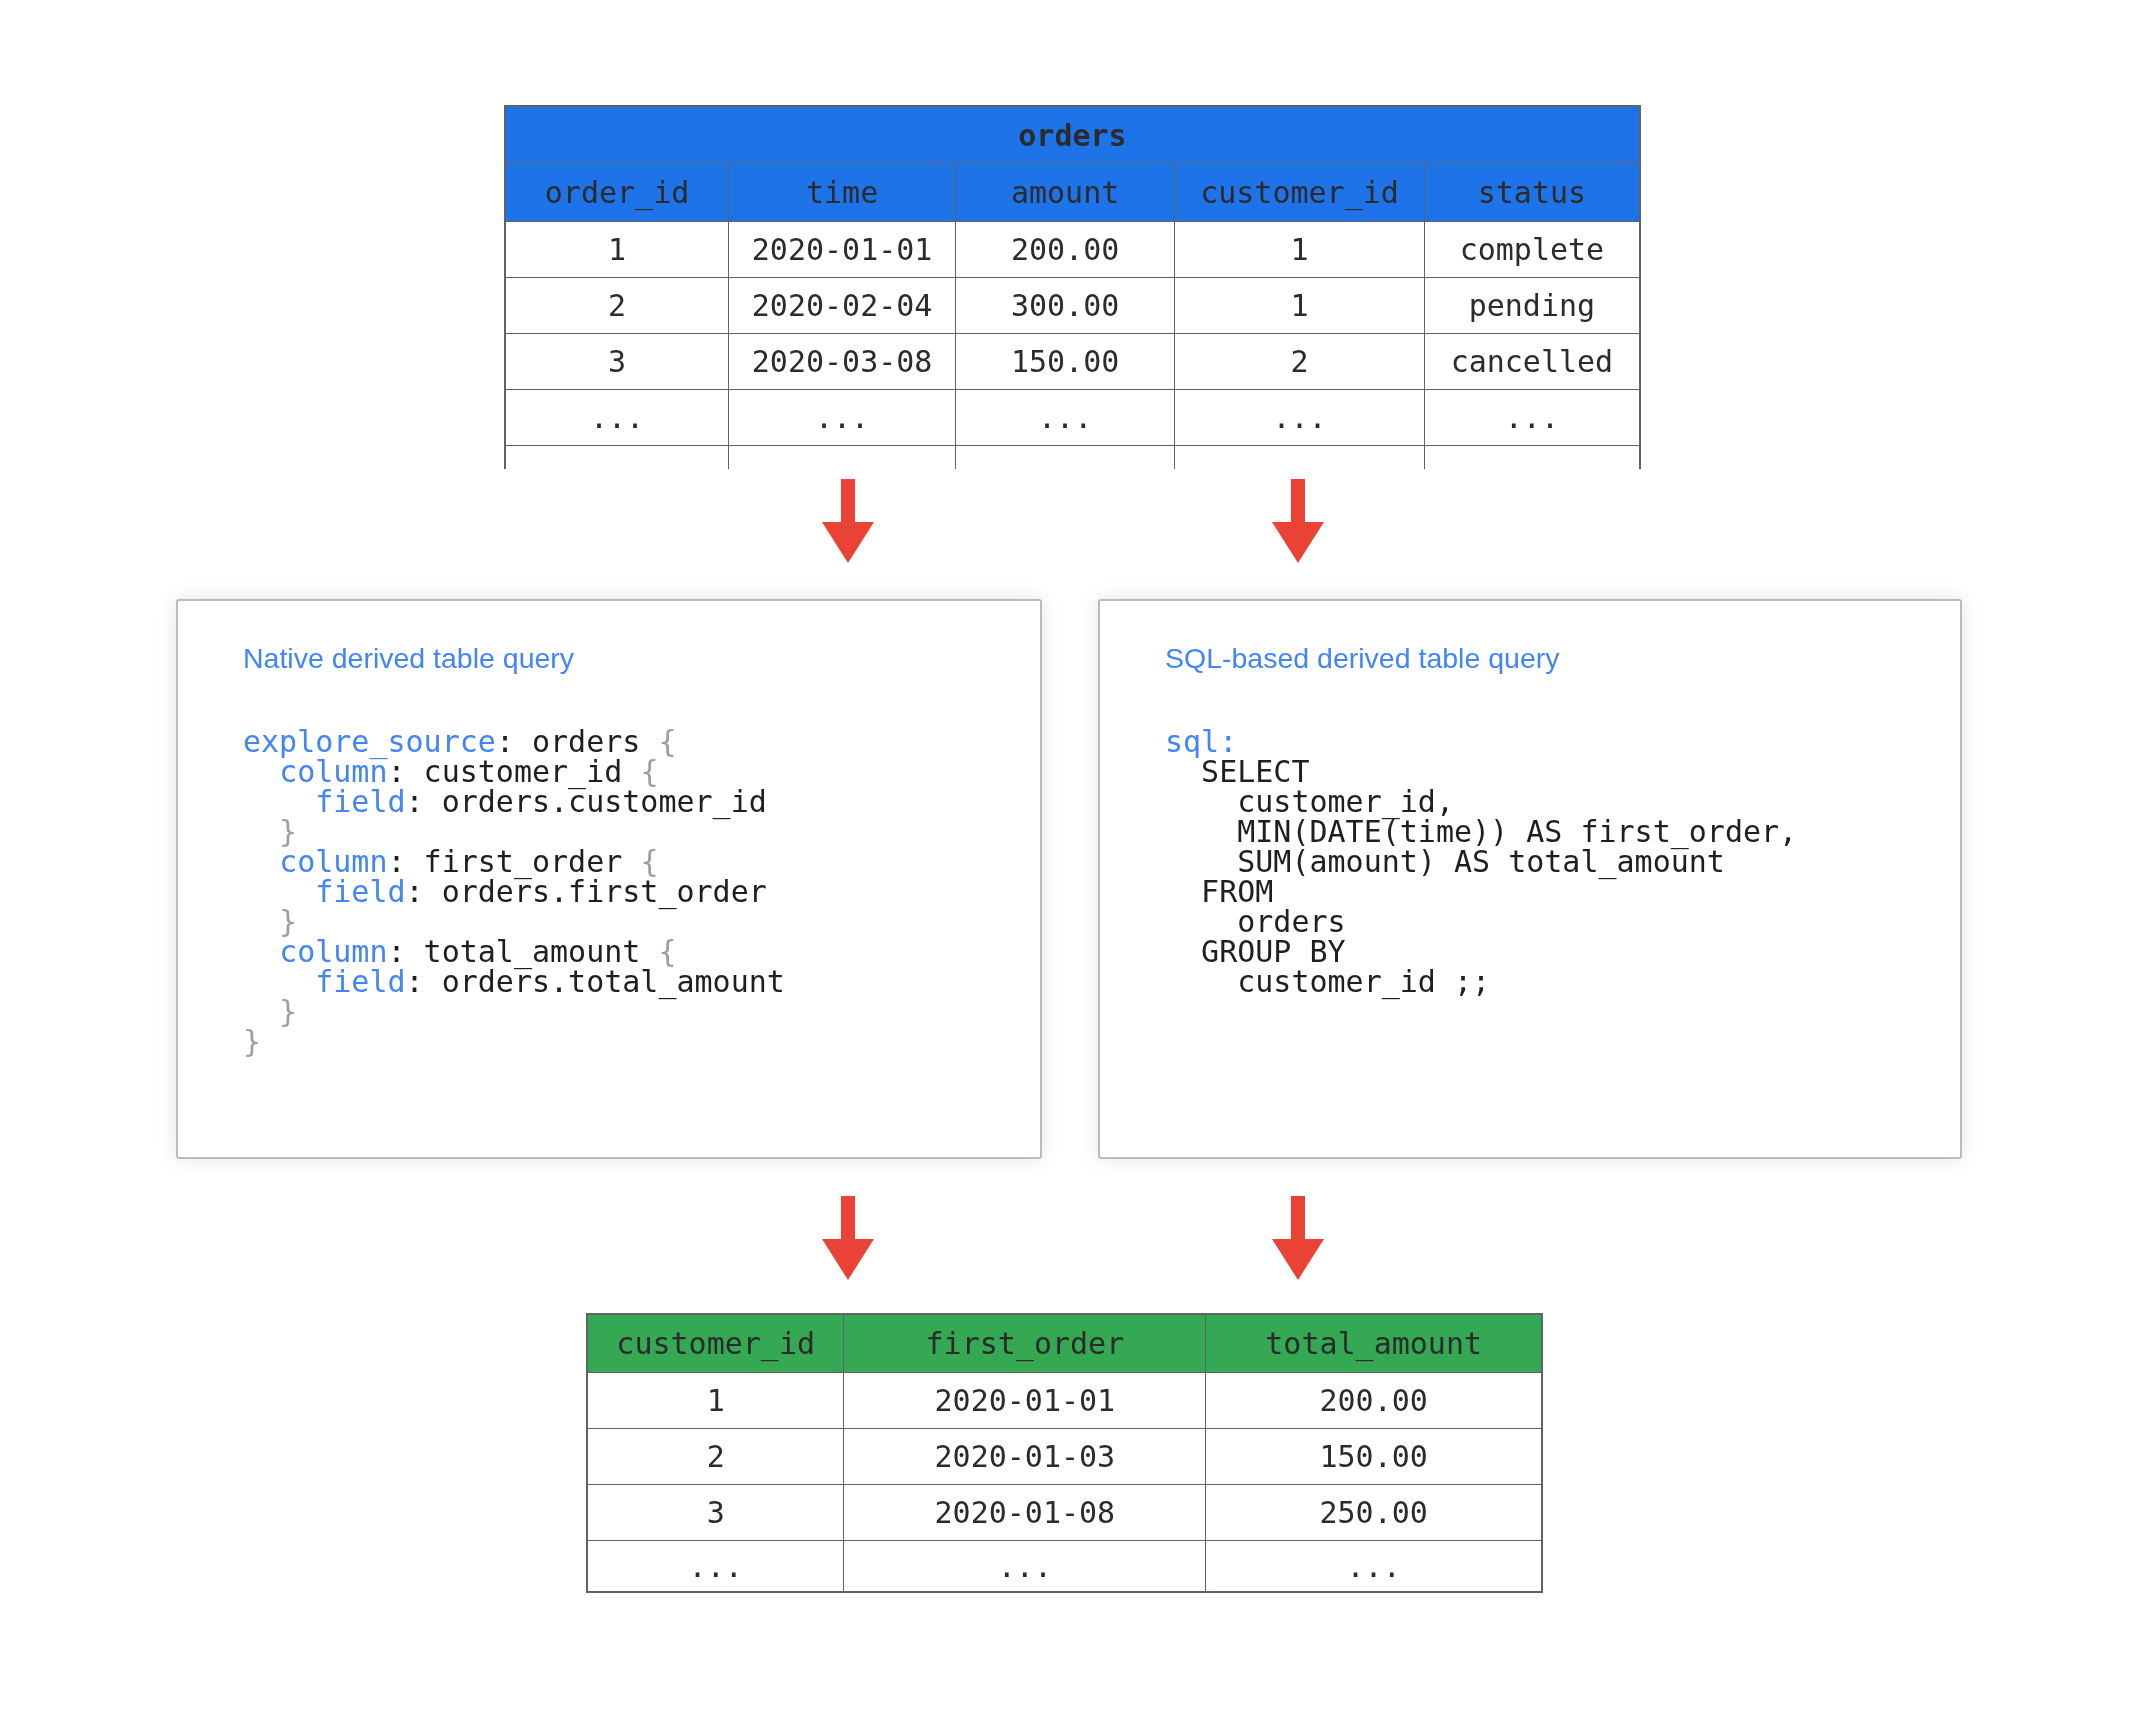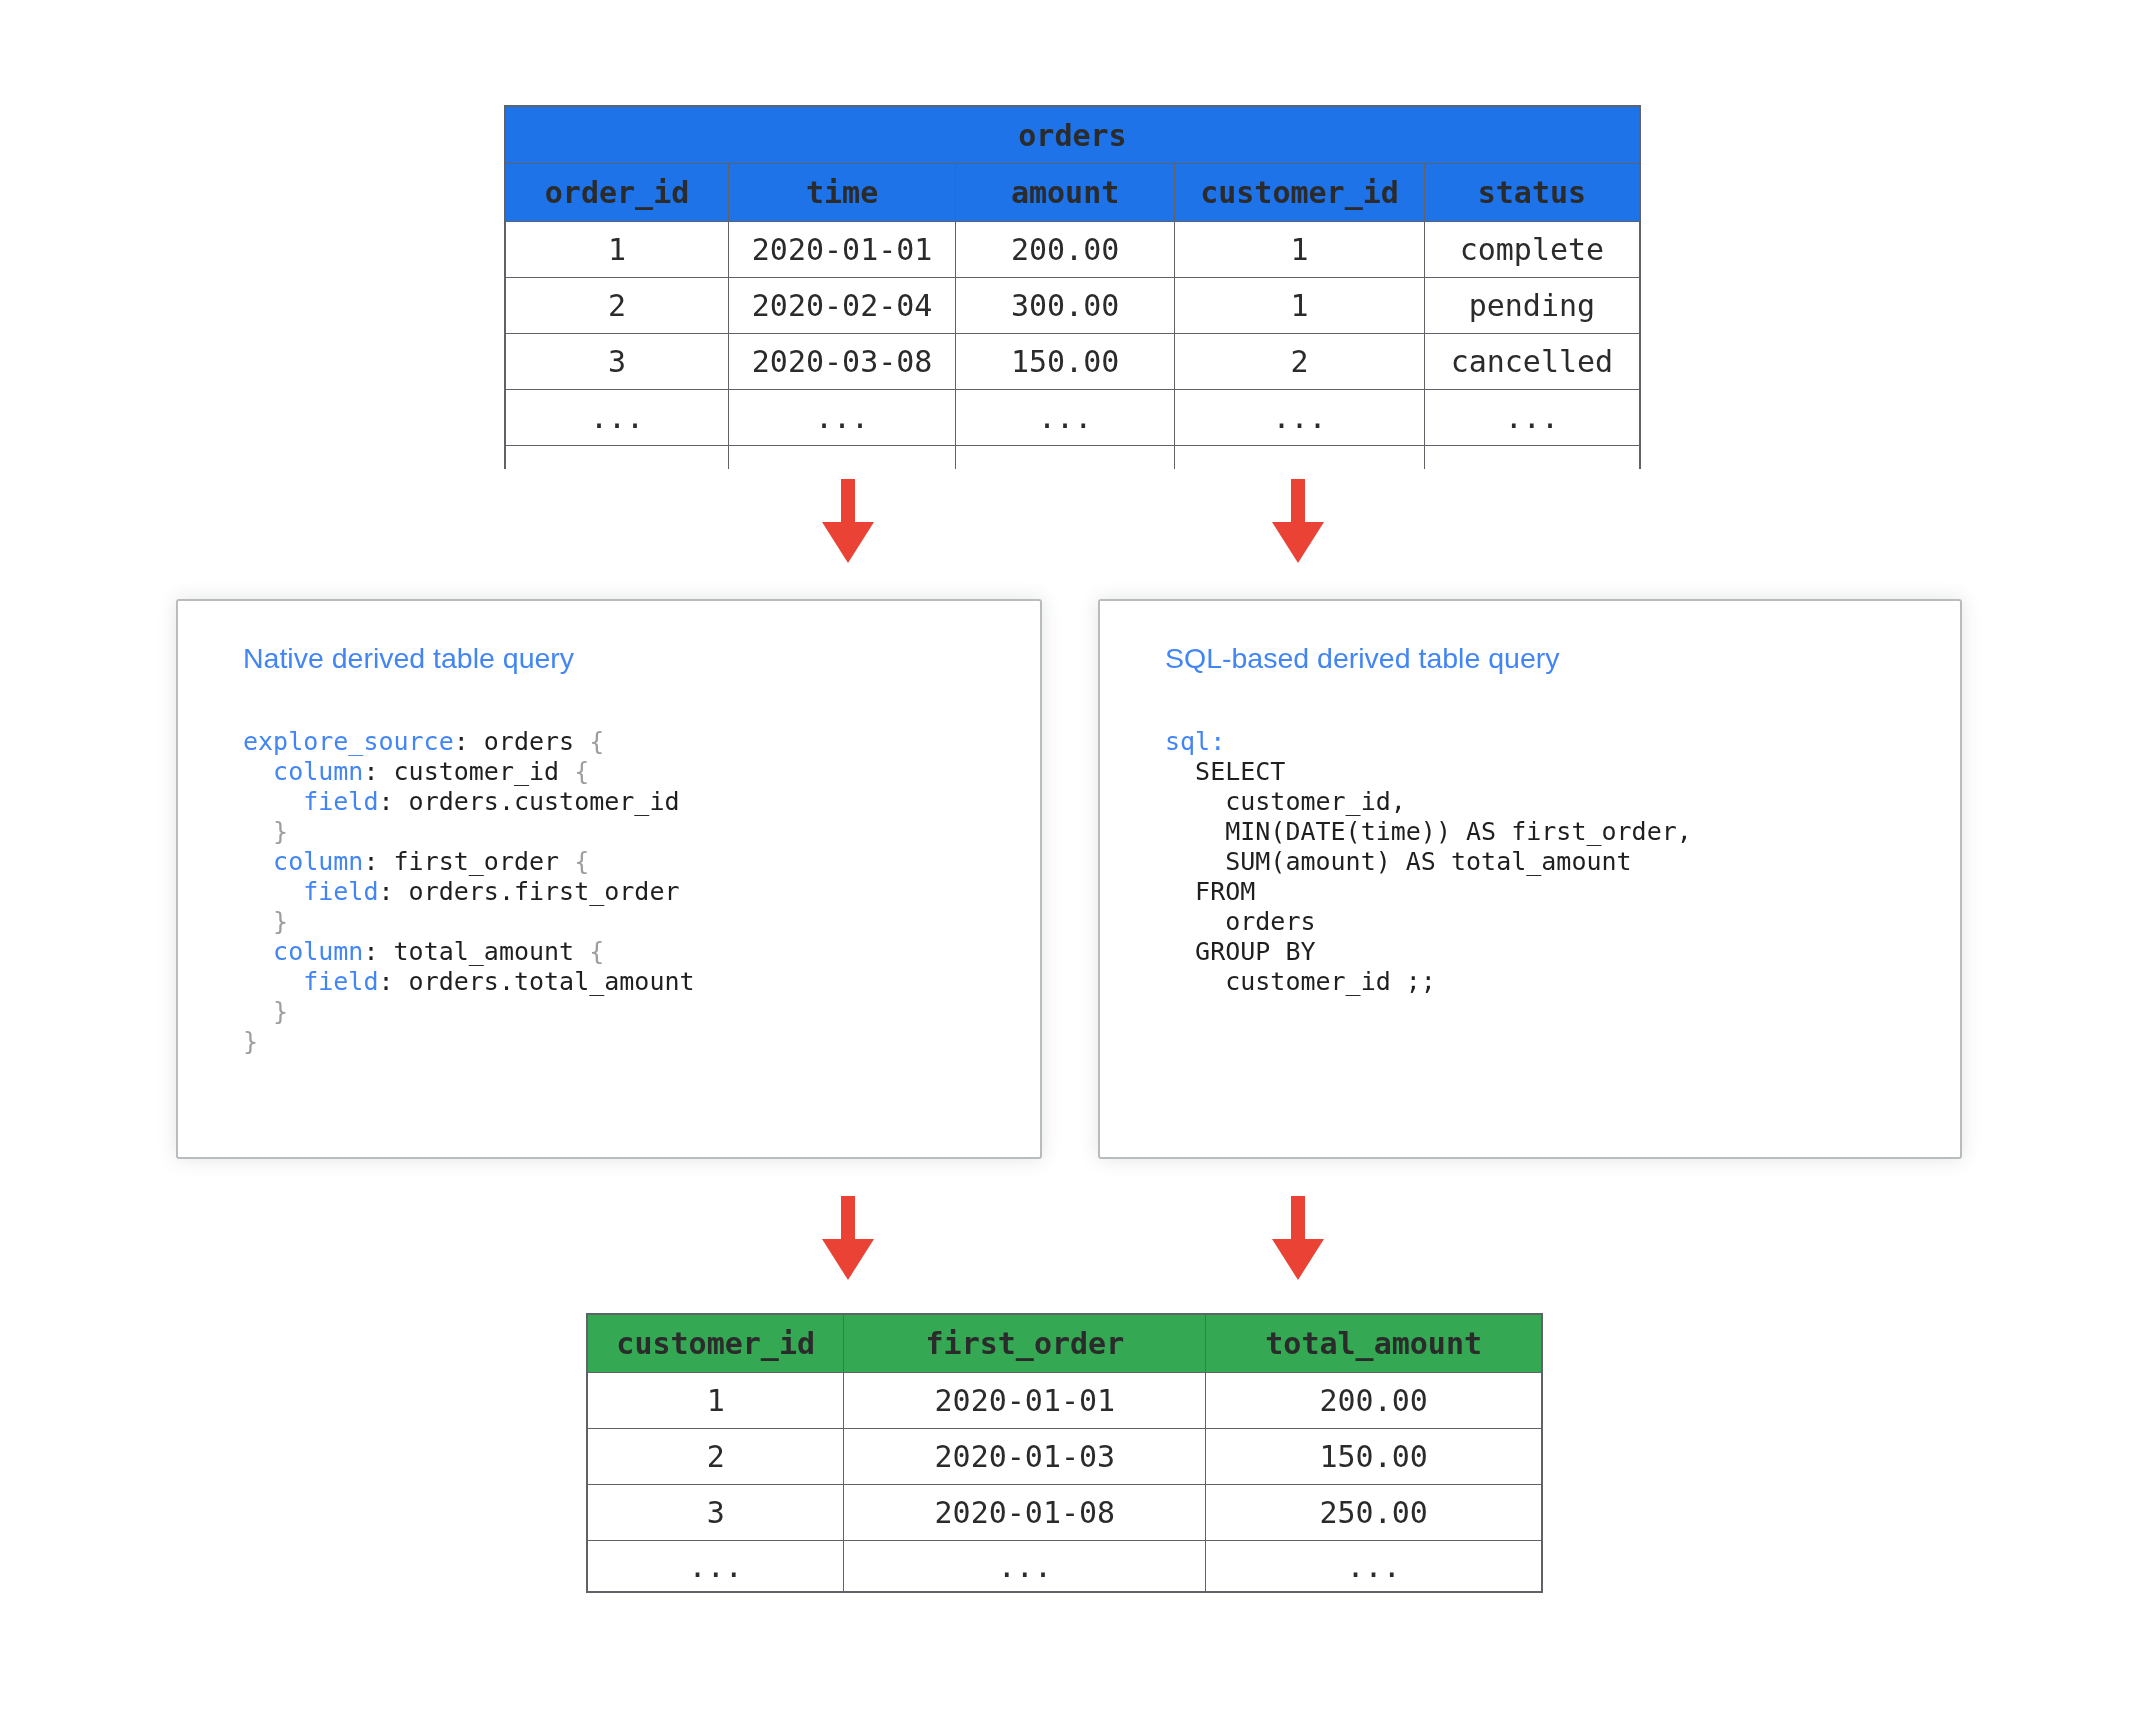--- a/index.html
+++ b/index.html
@@ -17,21 +17,21 @@
   }
   table.dtable td,table.dtable th{
     border:1.8px solid var(--border);text-align:center;vertical-align:middle;
     font-family:"DejaVu Sans Mono",monospace;font-size:30px;color:#2b2b2b;
     padding:0;overflow:hidden;
   }
   .title-cell{
     color:#fff;font-family:"Liberation Sans",sans-serif;font-weight:bold;
     font-size:36px;height:56px;
   }
-  .head-cell{color:#fff;font-weight:bold;height:57px;font-size:30px;}
+  .head-cell{color:#fff;font-weight:normal;height:57px;font-size:30px;}
   table.dtable tbody td{height:55px;}
   td.sans{font-family:"Liberation Sans",sans-serif;}
 
   #orders-table{left:504px;top:105px;width:1137px;border-bottom:none;}
   #orders-table .title-cell,#orders-table .head-cell{background:var(--blue);}
   #orders-table tr.partial td{height:23px;border-bottom:none;}
 
   #summary-table{left:586px;top:1313px;width:957px;}
   #summary-table .title-cell{background:var(--green);height:58px;}
   #summary-table .head-cell{background:var(--green);}
@@ -43,21 +43,21 @@
     border:2.7px solid var(--boxborder);border-radius:3px;
     box-shadow:0 0 19.6px rgba(60,64,67,.14);box-sizing:border-box;
   }
   #native-box{left:176px;width:866px;}
   #sql-box{left:1098px;width:864px;}
   .qbox .qtitle{
     margin:41px 0 0 65px;font-size:28.5px;font-weight:normal;color:var(--kw);
   }
   .code{
     margin:52px 0 16px 65px;font-family:"DejaVu Sans Mono",monospace;
-    font-size:25px;line-height:30px;white-space:pre;color:#1f1f1f;
+    font-size:30px;line-height:30px;white-space:pre;color:#1f1f1f;
   }
   .code .k{color:var(--kw);}
   .code .t{color:#1f1f1f;}
   .code .b{color:#9e9e9e;}
 
   
   .arrow{position:absolute;width:52px;}
   .arrow .stem{width:14.3px;height:43px;background:var(--red);margin:0 auto;}
   .arrow .head{
     width:0;height:0;border-left:26px solid transparent;

